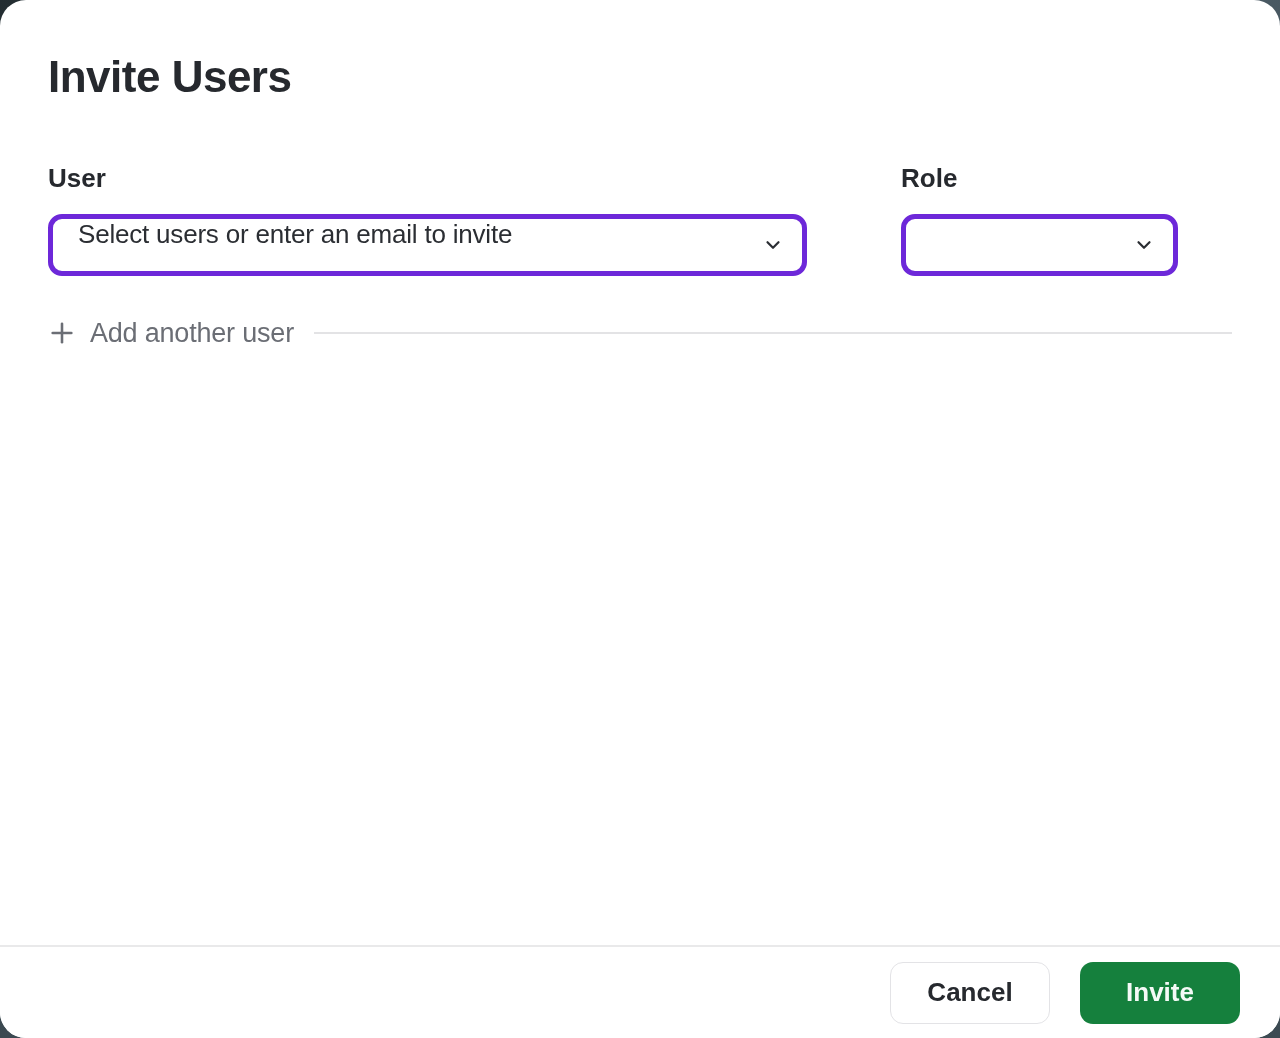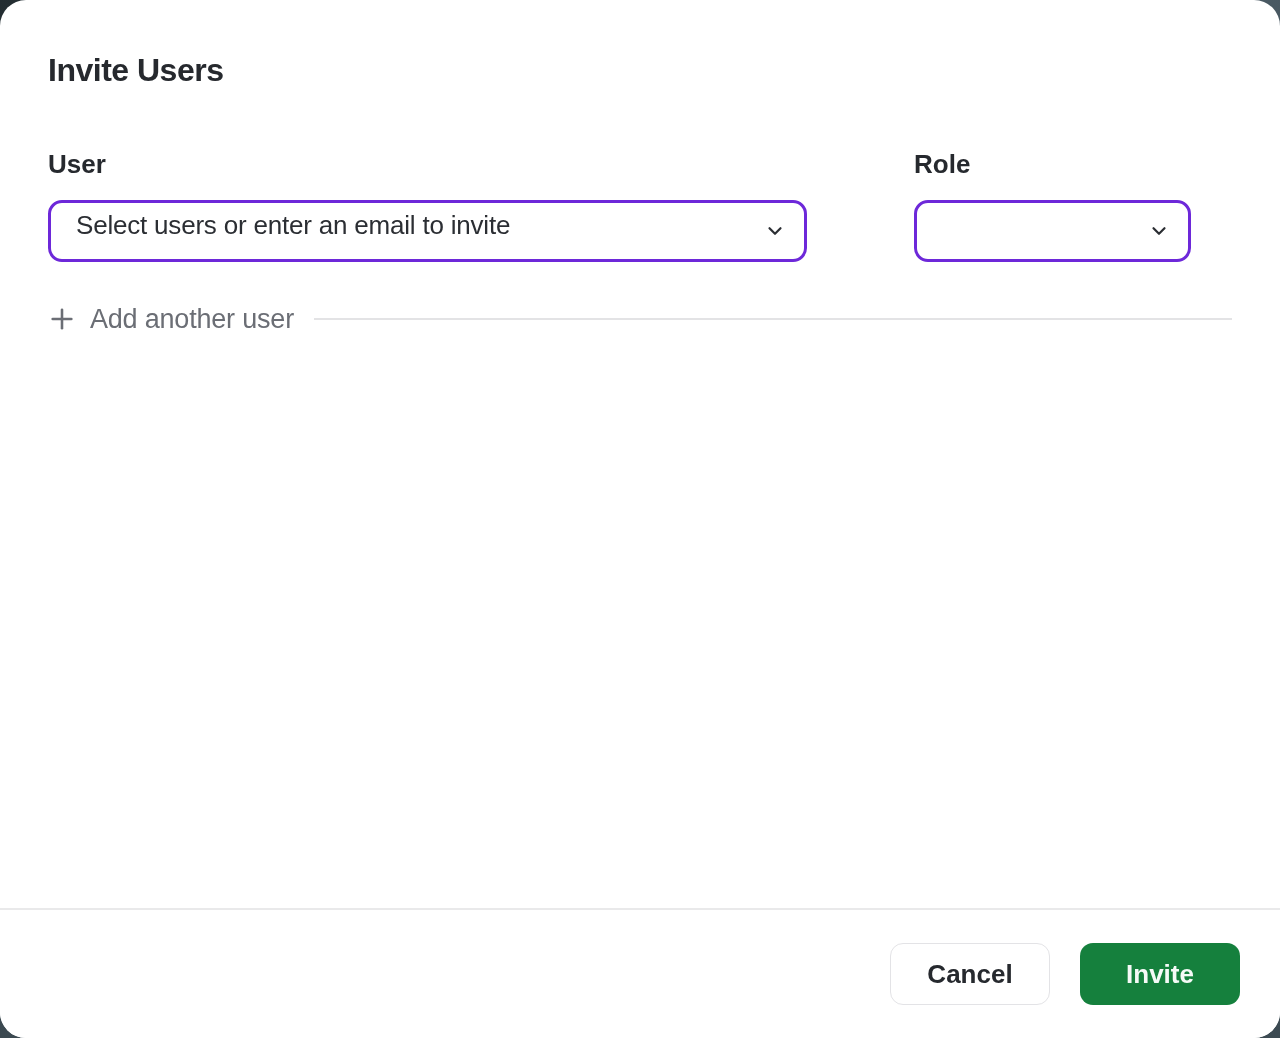--- a/index.html
+++ b/index.html
@@ -18,50 +18,50 @@
     flex-direction: column;
     overflow: hidden;
   }
   .modal-body {
     flex: 1;
     padding: 52px 48px 0 48px;
     display: flex;
     flex-direction: column;
   }
   .modal-title {
-    font-size: 32px;
+    font-size: 44px;
     font-weight: 700;
     color: #26292e;
     letter-spacing: -0.5px;
     line-height: 1.15;
     margin-bottom: 60px;
   }
   .form-row {
     display: flex;
-    gap: 63px;
+    gap: 50px;
     align-items: flex-start;
   }
   .field-col-user { flex: 0 0 759px; }
   .field-col-role { flex: 0 0 277px; margin-left: 44px; }
   .field-label {
     display: block;
     font-size: 26px;
     font-weight: 700;
     color: #26292e;
     margin-bottom: 20px;
   }
   .select-field {
     position: relative;
     height: 62px;
     background: #ffffff;
-    border: 3px solid #6d28d9;
+    border: 5px solid #6d28d9;
     border-radius: 14px;
     display: flex;
-    align-items: flex-end;
-    padding: 0 56px 18px 25px;
+    align-items: flex-start;
+    padding: 0 56px 0 25px;
     cursor: pointer;
   }
   .select-text {
     font-size: 26px;
     color: #2b2e33;
     letter-spacing: -0.2px;
     white-space: nowrap;
     overflow: hidden;
   }
   .chevron {
@@ -104,21 +104,21 @@
     letter-spacing: -0.2px;
   }
   .add-user-rule {
     flex: 1;
     margin-left: 20px;
     border-top: 2px solid #e3e3e5;
     height: 0;
   }
   .modal-footer {
     border-top: 2px solid #e9e9ea;
-    height: 130px;
+    height: 93px;
     flex: 0 0 auto;
     display: flex;
     align-items: center;
     justify-content: flex-end;
     gap: 30px;
     padding-right: 40px;
     background: #ffffff;
   }
   .btn {
     height: 62px;

